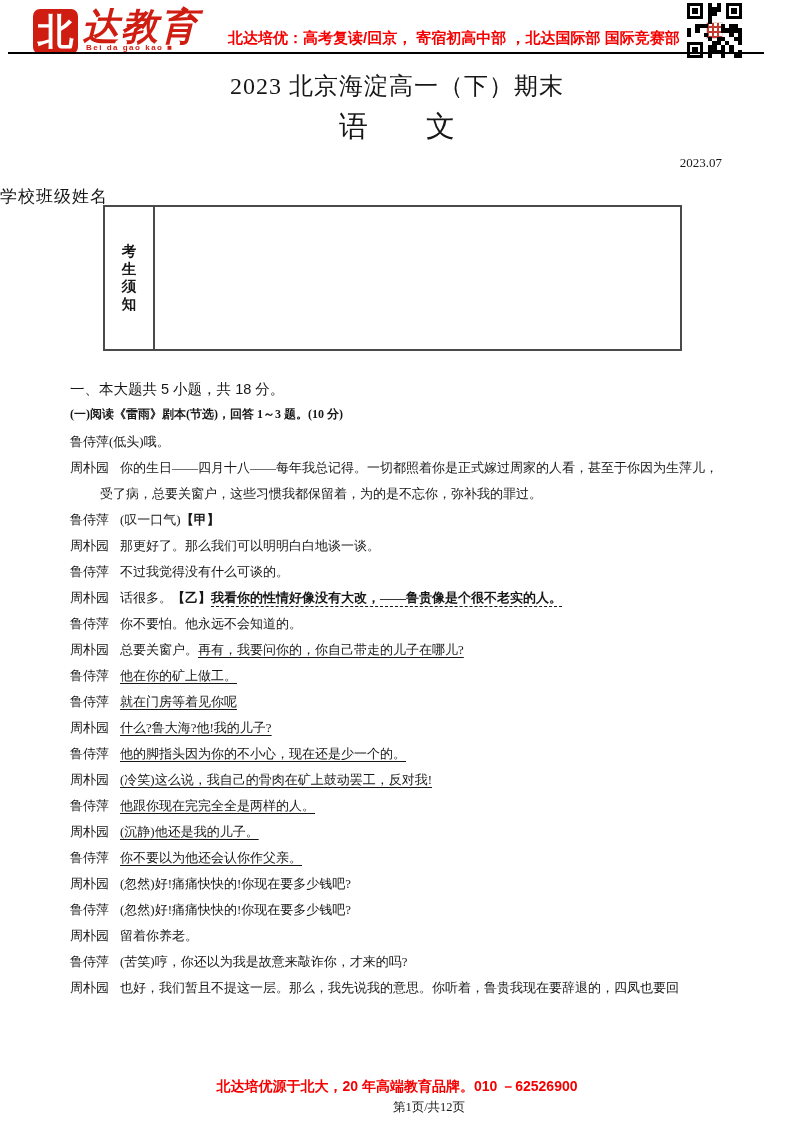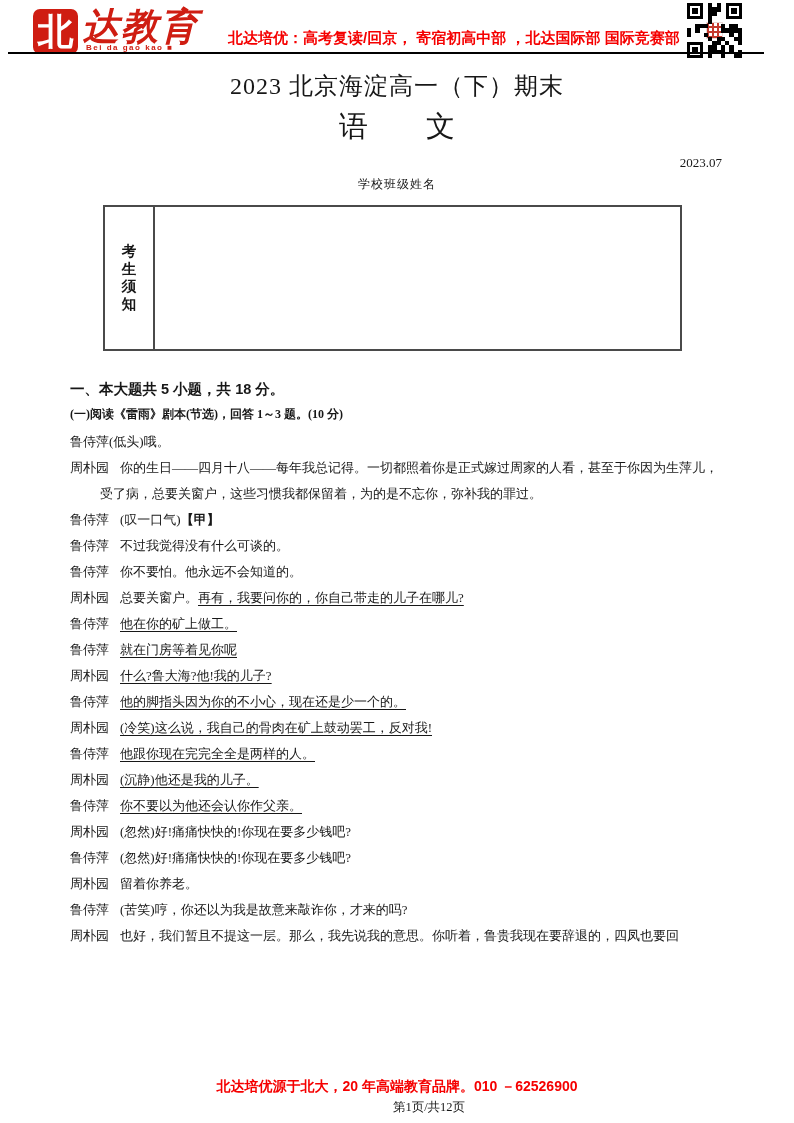--- a/index.html
+++ b/index.html
@@ -22,33 +22,33 @@
   .qr .qrc{position:absolute;left:20px;top:20px;width:15px;height:15px;background:
      repeating-linear-gradient(0deg,#c43a2e 0 2px,transparent 2px 5px),
      repeating-linear-gradient(90deg,#c43a2e 0 2px,transparent 2px 5px),#fff;
      outline:1px solid #e8d8d6;}
   .hr{position:absolute;left:8px;top:52px;width:756px;height:2px;background:#000;}
 
   
   .t1{position:absolute;left:0;top:70px;width:100%;text-align:center;font-size:24px;letter-spacing:1px;}
   .t2{position:absolute;left:0;top:107px;width:100%;text-align:center;font-size:29px;}
   .date{position:absolute;right:72px;top:155px;font-size:13px;}
-  .school{position:absolute;left:0;top:176px;width:100%;text-align:center;font-size:12px;letter-spacing:1px;}
+  .school{position:absolute;left:0;top:185px;width:100%;text-align:left;font-size:17px;letter-spacing:1px;}
 
   
   .notice{position:absolute;left:103px;top:205px;width:579px;height:146px;border:2px solid #4a4a4a;
           box-sizing:border-box;display:flex;}
   .nside{width:48px;border-right:2px solid #4a4a4a;display:flex;align-items:center;justify-content:center;}
   .nside span{display:block;width:16px;font-size:14.5px;font-weight:bold;line-height:17.5px;
               word-break:break-all;text-align:center;}
   .nbody{flex:1;padding:4px 0 0 9px;overflow:hidden;}
   .nitem{font-size:13px;line-height:27.4px;white-space:nowrap;}
 
   
-  .sec1{position:absolute;left:70px;top:380px;font-size:14.5px;font-weight:bold;
+  .sec1{position:absolute;left:70px;top:380px;font-size:14.5px;font-weight:normal;
         font-family:"Liberation Sans",sans-serif;}
   .sec2{position:absolute;left:70px;top:406px;font-size:12px;font-weight:bold;}
 
   
   .dialogue{position:absolute;left:70px;top:429px;width:656px;}
   .drow{font-size:13px;line-height:26px;padding-left:30px;text-indent:-30px;}
   .speaker{margin-right:11px;}
   .speaker.nogap{margin-right:0;}
   .seg.b{font-weight:bold;}
   .seg.u{text-decoration:underline;text-underline-offset:3px;text-decoration-thickness:1px;}
@@ -141,21 +141,23 @@
     </div>
   </div>
 
   <div class="sec1">一、本大题共 5 小题，共 18 分。</div>
   <div class="sec2">(一)阅读《雷雨》剧本(节选)，回答 1～3 题。(10 分)</div>
 
   <div class="dialogue" id="dialogue">
       <div class="drow"><span class="speaker nogap">鲁侍萍</span><span class="seg">(低头)哦。</span></div>
       <div class="drow"><span class="speaker">周朴园</span><span class="seg">你的生日——四月十八——每年我总记得。一切都照着你是正式嫁过周家的人看，甚至于你因为生萍儿，受了病，总要关窗户，这些习惯我都保留着，为的是不忘你，弥补我的罪过。</span></div>
       <div class="drow"><span class="speaker">鲁侍萍</span><span class="seg">(叹一口气)</span><span class="seg b">【甲】</span></div>
+      <div class="drow"><span class="speaker">周朴园</span><span class="seg">那更好了。那么我们可以明明白白地谈一谈。</span></div>
       <div class="drow"><span class="speaker">鲁侍萍</span><span class="seg">不过我觉得没有什么可谈的。</span></div>
+      <div class="drow"><span class="speaker">周朴园</span><span class="seg">话很多。</span><span class="seg b">【乙】</span><span class="seg b ud">我看你的性情好像没有大改，——鲁贵像是个很不老实的人。</span></div>
       <div class="drow"><span class="speaker">鲁侍萍</span><span class="seg">你不要怕。他永远不会知道的。</span></div>
       <div class="drow"><span class="speaker">周朴园</span><span class="seg">总要关窗户。</span><span class="seg u">再有，我要问你的，你自己带走的儿子在哪儿?</span></div>
       <div class="drow"><span class="speaker">鲁侍萍</span><span class="seg u">他在你的矿上做工。</span></div>
       <div class="drow"><span class="speaker">鲁侍萍</span><span class="seg u">就在门房等着见你呢</span></div>
       <div class="drow"><span class="speaker">周朴园</span><span class="seg u">什么?鲁大海?他!我的儿子?</span></div>
       <div class="drow"><span class="speaker">鲁侍萍</span><span class="seg u">他的脚指头因为你的不小心，现在还是少一个的。</span></div>
       <div class="drow"><span class="speaker">周朴园</span><span class="seg u">(冷笑)这么说，我自己的骨肉在矿上鼓动罢工，反对我!</span></div>
       <div class="drow"><span class="speaker">鲁侍萍</span><span class="seg u">他跟你现在完完全全是两样的人。</span></div>
       <div class="drow"><span class="speaker">周朴园</span><span class="seg u">(沉静)他还是我的儿子。</span></div>
       <div class="drow"><span class="speaker">鲁侍萍</span><span class="seg u">你不要以为他还会认你作父亲。</span></div>

